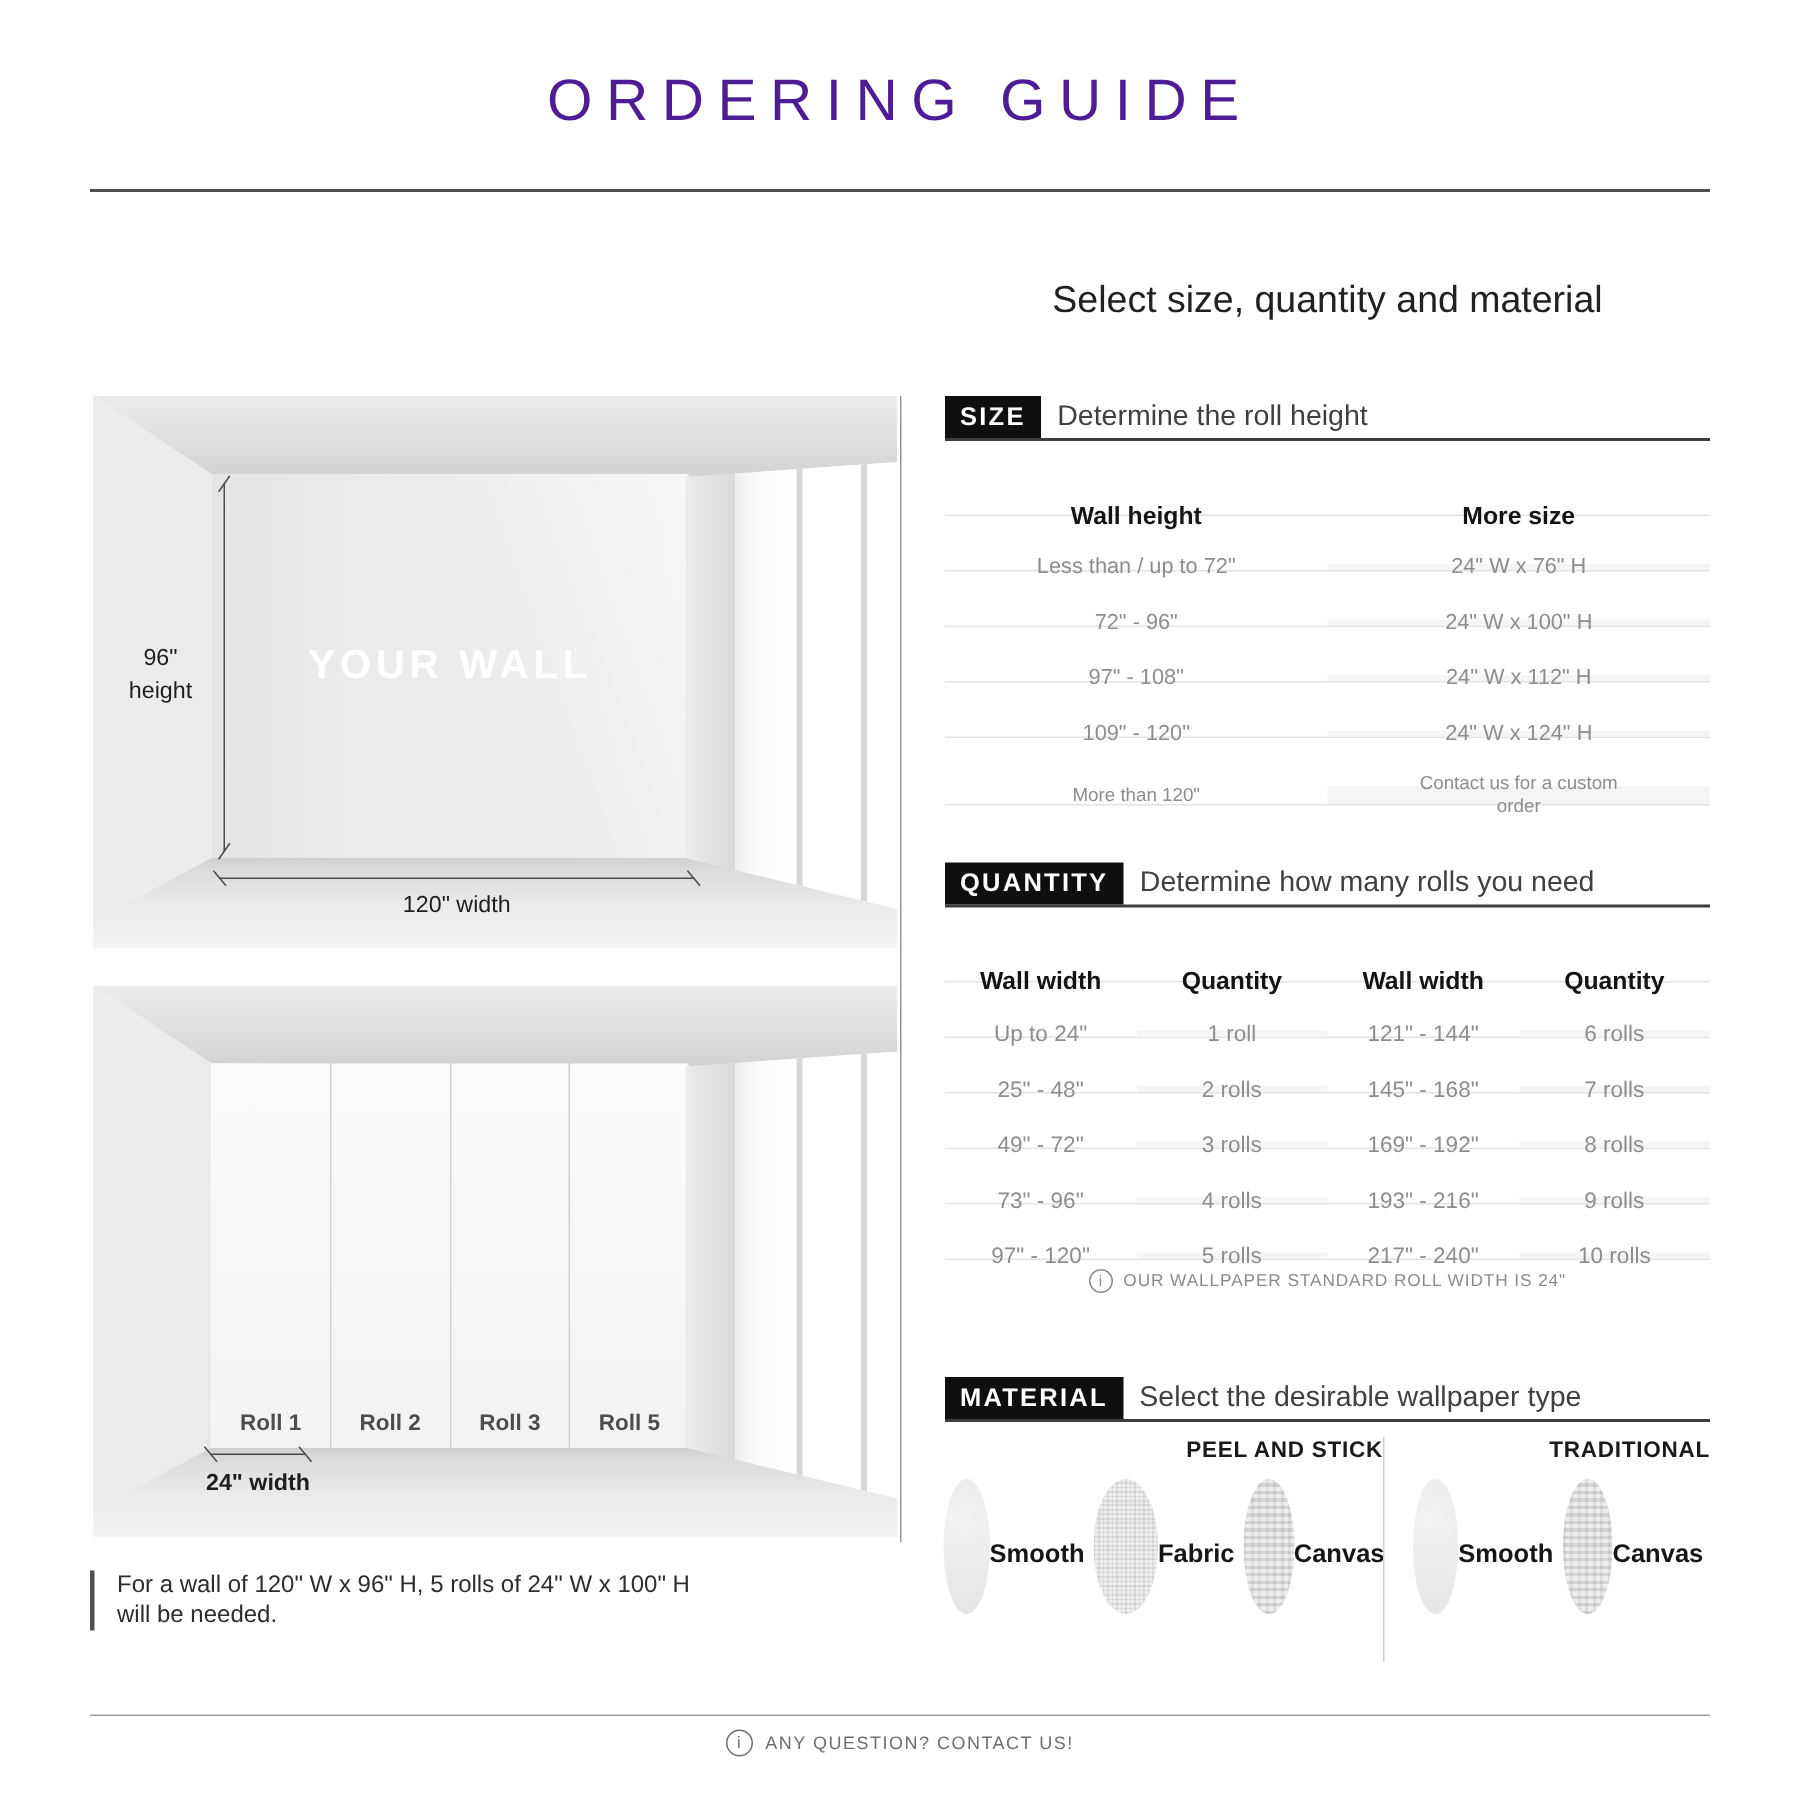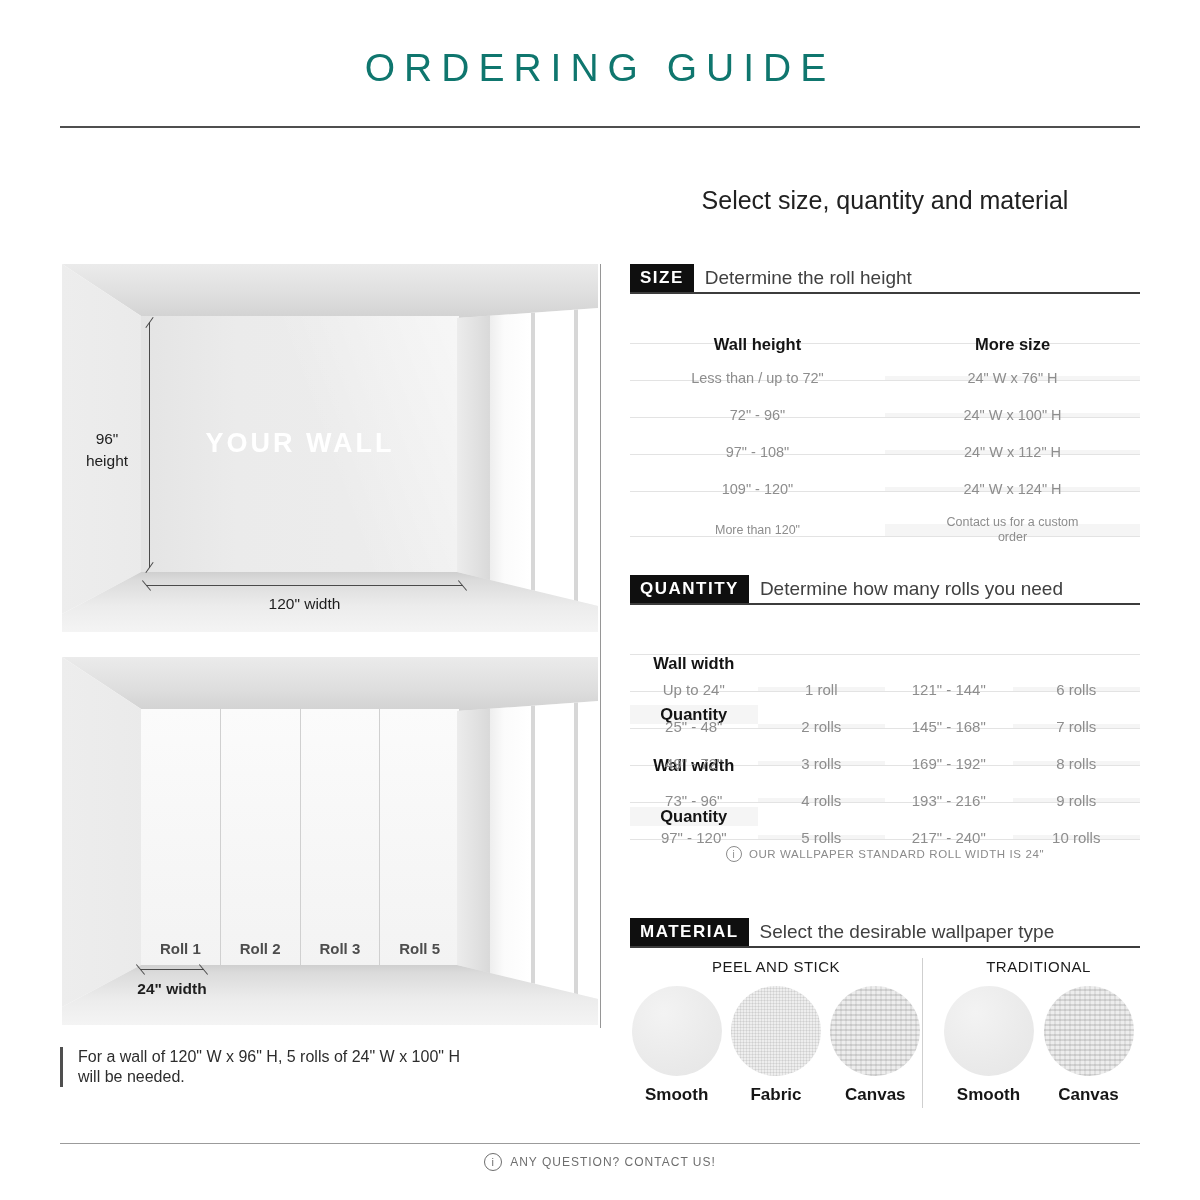--- a/index.html
+++ b/index.html
@@ -1,21 +1,21 @@
 <!DOCTYPE html>
 <html><head>
 <meta charset="utf-8">
 <style>
   html,body { margin:0; padding:0; background:#fff; }
   .page { position:relative; width:1200px; height:1200px; background:#ffffff;
           font-family:"Liberation Sans", sans-serif; color:#1b1b1b; overflow:hidden; }
 
   
   .title { position:absolute; top:46px; left:0; width:100%; text-align:center;
-           font-size:39px; font-weight:400; letter-spacing:9px; color:#0f766e; }
+           font-size:39px; font-weight:400; letter-spacing:9px; color:#4c1d95; }
   .top-rule { position:absolute; left:60px; top:126px; width:1080px; height:2px; background:#4f4f4f; }
 
   .left-heading { position:absolute; left:60px; top:181px; width:538px; text-align:center;
                   font-size:22px; line-height:30px; color:#212121; }
   .right-heading { position:absolute; left:630px; top:186px; width:510px; text-align:center;
                    font-size:25px; color:#212121; }
   .col-divider { position:absolute; left:600px; top:264px; width:1px; height:764px; background:#969696; }
 
   
   .room { position:absolute; left:62px; width:536px; height:368px; overflow:hidden; background:#fff; }
@@ -83,41 +83,41 @@
   .size-table { position:absolute; left:630px; top:312px; width:510px; }
   .size-table .c { width:50%; }
   .size-table .thead { height:31px; font-weight:bold; font-size:16.5px; color:#141414; }
   .size-table .tr { height:36px; font-size:14.5px; color:#8d8d8d; border-top:1px solid #e3e3e3; }
   .size-table .tr:first-of-type { border-top:1px solid #d8d8d8; }
   .size-table .tr-last { height:44px; font-size:12.5px; line-height:15px; border-bottom:1px solid #e3e3e3; }
   .size-table .tr-last .cell-span { max-width:150px; display:block; }
 
   .qty-table { position:absolute; left:630px; top:622px; width:510px; }
   .qty-table .c { width:25%; }
-  .qty-table .thead { height:32px; font-weight:bold; font-size:16.5px; color:#141414;flex-direction:column; }
+  .qty-table .thead { height:32px; font-weight:bold; font-size:16.5px; color:#141414; }
   .qty-table .tr { height:36px; font-size:15px; color:#8d8d8d; border-top:1px solid #e3e3e3; }
   .qty-table .tr:first-of-type { border-top:1px solid #d8d8d8; }
   .qty-table .tr:last-of-type { border-bottom:1px solid #e3e3e3; }
 
   .roll-note { position:absolute; left:630px; top:846px; width:510px; display:flex;
                justify-content:center; align-items:center; gap:7px; color:#8b8b8b;
                font-size:11.5px; letter-spacing:0.6px; }
   .info-icon { width:14px; height:14px; min-width:14px; border:1px solid #8b8b8b; border-radius:50%;
                display:flex; align-items:center; justify-content:center; font-size:10px; }
   .info-icon::before { content:"i"; }
 
   
   .material-area { position:absolute; left:630px; top:958px; width:510px; display:flex; }
   .mat-group-1 { width:292px; }
   .mat-divider { width:1px; height:150px; background:#cfcfcf; }
   .mat-group-2 { flex:1; padding-left:14px; }
-  .mat-name { text-align:center; font-weight:normal; font-size:15px; letter-spacing:0.5px;
+  .mat-name { text-align:right; font-weight:bold; font-size:15px; letter-spacing:0.5px;
               color:#1a1a1a; height:22px; }
   .swatch-row { display:flex; justify-content:center; gap:6px; margin-top:6px; }
-  .swatch-item { display:flex; flex-direction:column; align-items:center; width:94px; }
+  .swatch-item { display:flex; align-items:center; width:94px; }
   .swatch { width:90px; height:90px; border-radius:50%; }
   .tex-smooth { background:radial-gradient(circle at 35% 30%, #f3f3f3, #eaeaea 60%, #e5e5e5); }
   .tex-fabric { background-color:#eeeeee;
       background-image:repeating-linear-gradient(0deg, rgba(120,120,120,0.14) 0 1px, transparent 1px 3px),
                        repeating-linear-gradient(90deg, rgba(120,120,120,0.14) 0 1px, transparent 1px 3px); }
   .tex-canvas { background-color:#ededed;
       background-image:repeating-linear-gradient(0deg, rgba(110,110,110,0.20) 0 2px, transparent 2px 5px),
                        repeating-linear-gradient(90deg, rgba(110,110,110,0.12) 0 2px, transparent 2px 5px); }
   .swatch-label { margin-top:9px; font-weight:bold; font-size:17px; color:#161616; }
 

